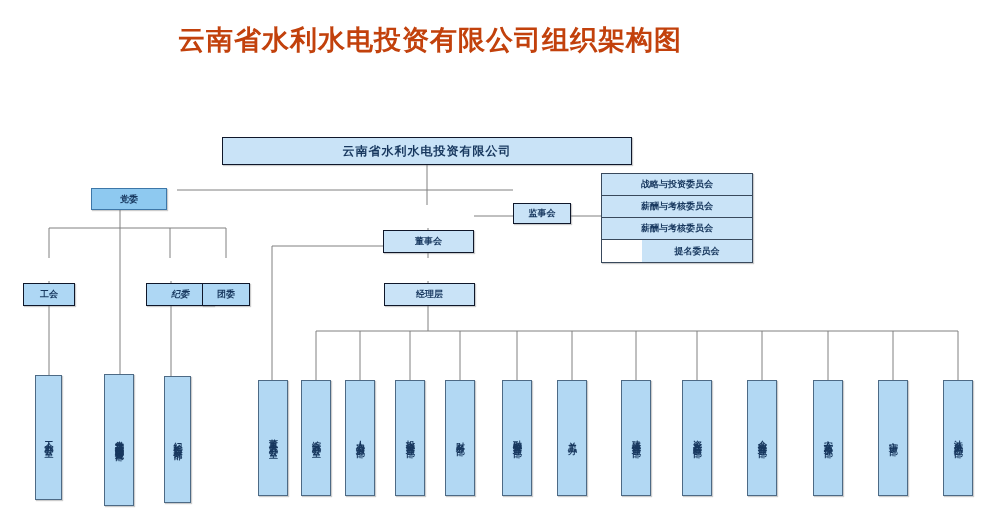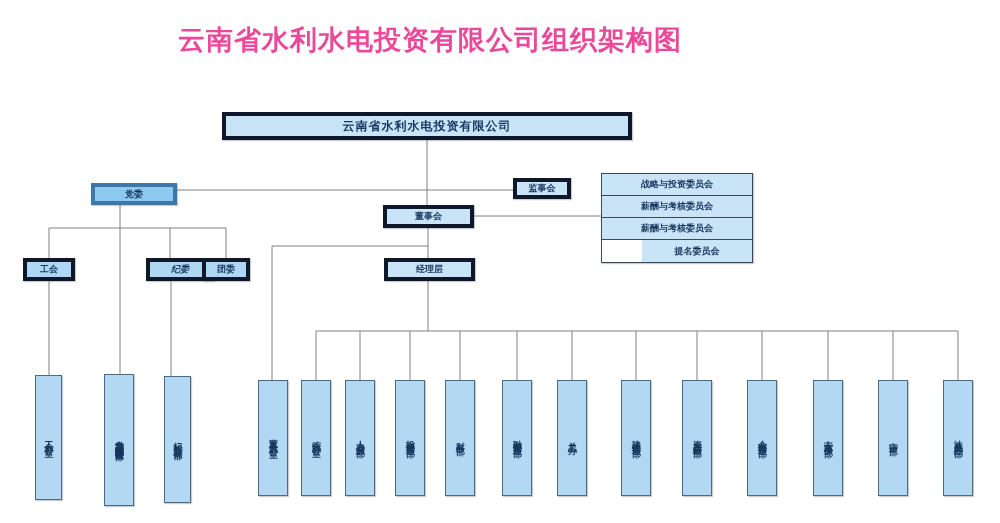--- a/index.html
+++ b/index.html
@@ -2,32 +2,33 @@
 <html><head>
 <meta charset="utf-8">
 <style>
   html,body{margin:0;padding:0;background:#ffffff;}
   .canvas{
     position:relative;width:1000px;height:523px;background:#ffffff;overflow:hidden;
     font-family:"Liberation Sans","DejaVu Sans",sans-serif;
   }
   .title{
     position:absolute;left:0;top:22px;width:860px;text-align:center;
-    font-size:27px;font-weight:bold;color:#ec4899;letter-spacing:1px;
+    font-size:27px;font-weight:bold;color:#c2410c;letter-spacing:1px;
   }
   svg.lines{position:absolute;left:0;top:0;width:1000px;height:523px;}
   .box{
     position:absolute;box-sizing:border-box;
-    background:#c9e3f7;border:4px solid #0f172a;
+    background:#c9e3f7;border:1px solid #0f172a;
     color:#17375e;font-weight:bold;font-size:9px;
     display:flex;align-items:center;justify-content:center;
     box-shadow:1px 1px 1px rgba(110,110,110,.35);
+    margin-top:25px;
   }
   .company{left:222px;top:112px;width:410px;height:28px;font-size:12px;letter-spacing:1px;}
-  .dangwei{left:91px;top:183px;width:86px;height:22px;background:#8ec9f0;border-color:#3d77a8;}
+  .dangwei{left:91px;top:163px;width:76px;height:22px;background:#8ec9f0;border-color:#3d77a8;}
   .jianshihui{left:513px;top:178px;width:58px;height:21px;}
   .dongshihui{left:383px;top:205px;width:91px;height:23px;text-align:center;}
   .jinglicen{left:384px;top:258px;width:91px;height:23px;}
   .gonghui{left:23px;top:258px;width:52px;height:23px;background:#aed7f4;}
   .jiwei{left:146px;top:258px;width:68px;height:23px;background:#aed7f4;font-style:italic;}
   .tuanwei{left:202px;top:258px;width:48px;height:23px;background:#aed7f4;}
   .stack{
     position:absolute;left:601px;top:173px;width:152px;
     border:1px solid #39495c;box-sizing:border-box;
     box-shadow:1px 1px 1px rgba(110,110,110,.35);

